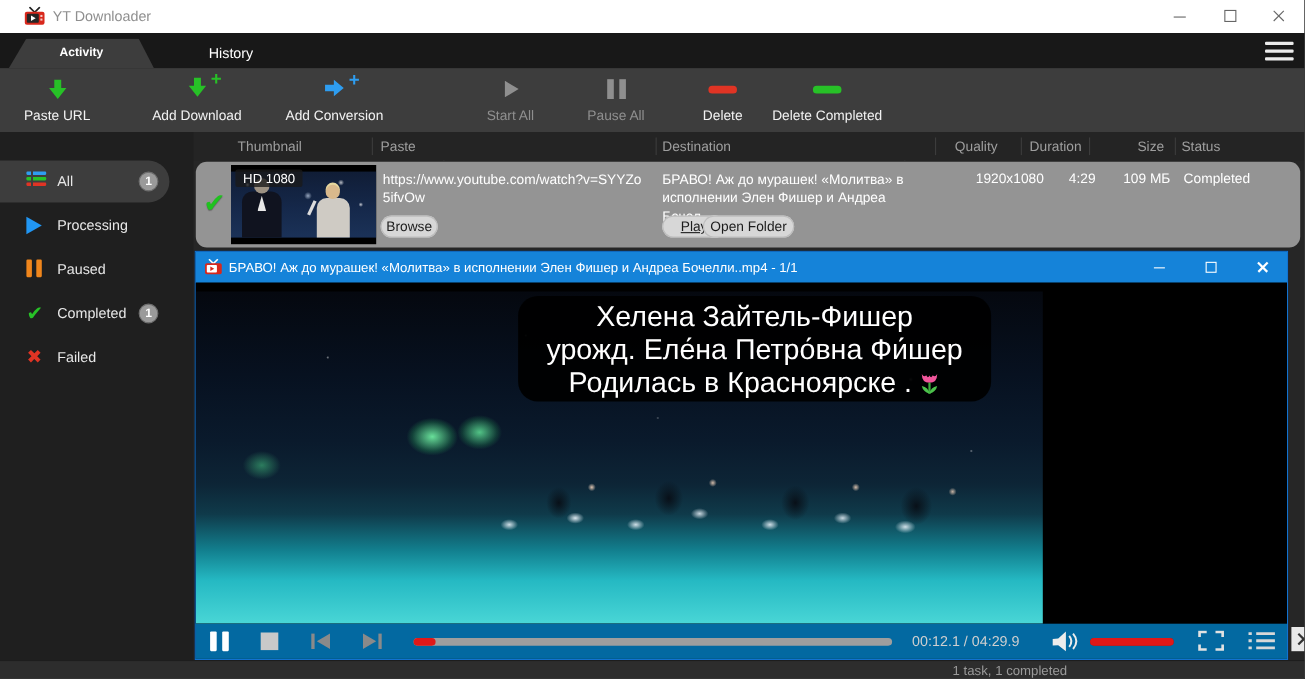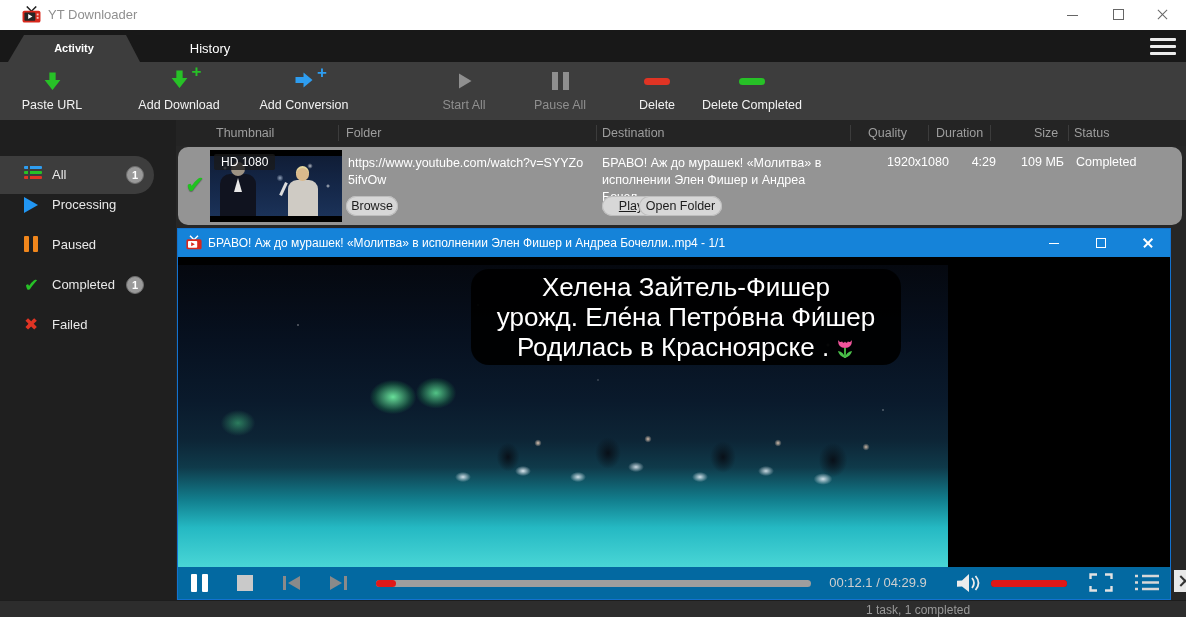--- a/index.html
+++ b/index.html
@@ -242,21 +242,21 @@
           <div class="greenbar"></div>
         </div>
       <div class="lbl">Delete Completed</div>
     </div>
 
     <div class="tsep" style="left:822px;"></div>
     <div class="dots"><i></i><i></i><i></i></div>
   </div>
 
   <div class="sidebar">
-    <div class="sitem sel" style="top:36px;">
+    <div class="sitem sel" style="top:26px;">
       <div class="pill"></div>
       <div class="sic ic-all">
           <div class="b"></div>
           <div class="g"></div>
           <div class="r"></div>
         </div>
       <span class="slbl">All</span>
       <span class="sbadge">1</span>
     </div>
     <div class="sitem" style="top:66px;">
@@ -275,21 +275,21 @@
       <span class="sbadge">1</span>
     </div>
     <div class="sitem" style="top:186px;">
       <div class="sic ic-x">✖</div>
       <span class="slbl">Failed</span>
     </div>
   </div>
 
   <div class="thead">
     <span style="left:40px;">Thumbnail</span>
-    <span style="left:170px;">Folder</span>
+    <span style="left:170px;">Paste</span>
     <span style="left:426px;">Destination</span>
     <span style="left:692px;">Quality</span>
     <span style="left:760px;">Duration</span>
     <span style="left:858px;">Size</span>
     <span style="left:898px;">Status</span>
     <i class="hsep" style="left:162px;"></i>
       <i class="hsep" style="left:420px;"></i>
       <i class="hsep" style="left:674px;"></i>
     <i class="hsep" style="left:752px;"></i>
       <i class="hsep" style="left:814px;"></i>

